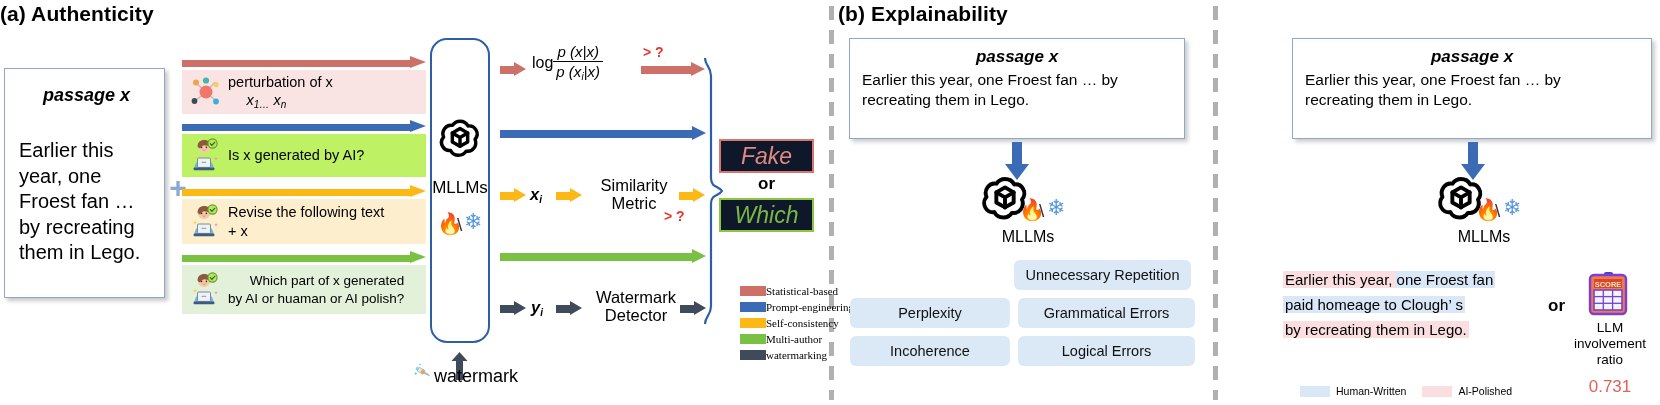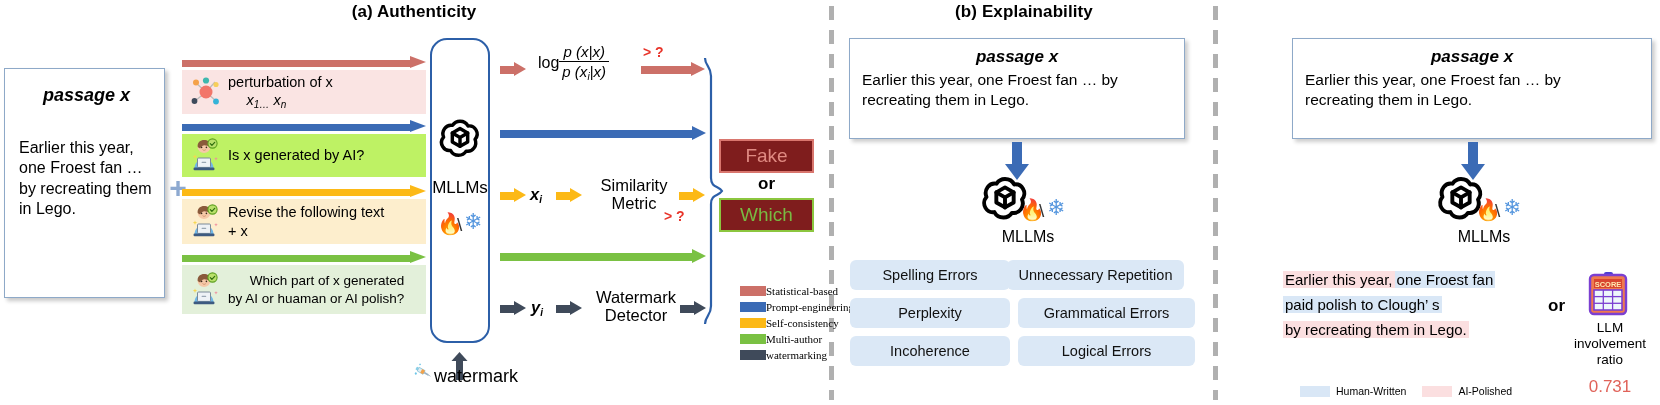--- a/index.html
+++ b/index.html
@@ -19,32 +19,32 @@
 
   .divider {
     position:absolute; top:6px; width:5px; height:394px;
     background:repeating-linear-gradient(to bottom,#b0b0b0 0px,#b0b0b0 14px,transparent 14px,transparent 24px);
   }
   #divider-1 { left:829px; }
   #divider-2 { left:1213px; }
 
   .panel-title {
     position:absolute; width:100%; top:2px;
-    text-align:center; font-size:17px; font-weight:bold; letter-spacing:.1px;
+    font-size:21px; font-weight:bold; letter-spacing:.1px;
   }
 
   
   .passage-box {
     position:absolute; background:#fff;
     border:1.5px solid #8ea9c8;
     box-shadow:3px 3px 4px rgba(0,0,0,.22);
   }
   #passage-left { left:4px; top:68px; width:161px; height:230px; padding:16px 10px 0 14px; }
   #passage-left .p-title { font-style:italic; font-weight:bold; font-size:18px; text-align:center; margin-bottom:14px;}
-  #passage-left .p-body { font-size:16px; line-height:1.28;margin-top:32px; }
+  #passage-left .p-body { font-size:20px; line-height:1.28;margin-top:32px; }
 
   .plus-icon {
     position:absolute; left:167px; top:178px;
     width:22px; height:22px; color:#8da9d0; font-size:30px; line-height:20px;
     font-weight:bold; text-align:center;
   }
 
   
   .row-wrap { position:absolute; left:182px; width:244px; }
   #row-0 { top:57px; height:57px; }
@@ -92,35 +92,35 @@
     border-top:7.5px solid transparent; border-bottom:7.5px solid transparent; border-left-width:12px; border-left-style:solid; }
 
   .long-arrow { position:absolute; height:14px; }
   .long-arrow .shaft { position:absolute; left:0; top:3.5px; right:13px; height:8px; }
   .long-arrow .head { position:absolute; right:0; top:0; width:0; height:0;
     border-top:7.5px solid transparent; border-bottom:7.5px solid transparent; border-left-width:14px; border-left-style:solid; }
 
   .gt-mark { position:absolute; color:#e8342a; font-size:14px; font-weight:bold; }
 
   
-  #formula { position:absolute; left:532px; top:43px; font-size:15px; white-space:nowrap;margin-left:6px; }
+  #formula { position:absolute; left:532px; top:43px; font-size:15px; white-space:nowrap; }
   #formula .logtxt { display:inline-block; vertical-align:middle; font-size:16px; }
   #formula .frac { display:inline-block; vertical-align:middle; text-align:center; font-style:italic; }
   #formula .num { border-bottom:1.3px solid #000; padding:0 3px 1px; }
   #formula .den { padding:1px 3px 0; }
 
   .mid-label { position:absolute; font-size:16.5px; line-height:1.12; text-align:center; }
 
   
   #brace { position:absolute; left:703px; top:58px; width:22px; height:266px; }
 
   .verdict {
     position:absolute; width:95px; height:34px; border:2.2px solid;
     display:flex; align-items:center; justify-content:center;
-    font-size:19px; background:#7f1d1d;
+    font-size:23px; background:#0f172a;font-style:italic;
   }
   #verdict-fake { left:719px; top:139px; border-color:#d9766e; color:#e08a82; }
   #verdict-real { left:719px; top:198px; border-color:#8cc63f; color:#79b942; }
   #verdict-or { position:absolute; left:719px; top:174px; width:95px; text-align:center; font-size:17px; font-weight:bold; }
 
   
   #legend { position:absolute; left:740px; top:283px; width:92px; }
   .legend-row { display:flex; align-items:center; height:16px; }
   .legend-sw { width:26px; height:10px; flex:0 0 26px; }
   .legend-txt { font-family:"Liberation Serif", serif; font-size:11px; white-space:nowrap; }
@@ -458,22 +458,21 @@
           </g>
         </svg>
       </div>
       <div style="position:absolute;left:62px;top:26px;font-size:21px;">🔥</div>
       <div style="position:absolute;left:82px;top:28px;font-size:19px;color:#333;">\</div>
       <div style="position:absolute;left:90px;top:23px;font-size:22px;color:#5596de;">❄</div>
     </div>
     <div class="lbl" style="padding-left:22px;">MLLMs</div>
   </div>
 
-  <div class="chip" style="left:12px;  top:260px; width:160px;">Spelling Errors</div>
-  <div class="chip" style="left:169px; top:260px; width:177px;">Unnecessary Repetition</div>
+  <div class="chip" style="left:176px; top:260px; width:177px;">Unnecessary Repetition</div>
   <div class="chip" style="left:12px;  top:298px; width:160px;">Perplexity</div>
   <div class="chip" style="left:180px; top:298px; width:177px;">Grammatical Errors</div>
   <div class="chip" style="left:12px;  top:336px; width:160px;">Incoherence</div>
   <div class="chip" style="left:180px; top:336px; width:177px;">Logical Errors</div>
 </div>
 
 <div class="panel" id="panel-c">
 
   <div class="pass-box2" style="left:70px; top:38px; width:360px; height:101px;">
     <div class="p-title">passage x</div>
@@ -506,21 +505,21 @@
     <div class="lbl" style="padding-left:22px;">MLLMs</div>
   </div>
 </div>
 
 <div id="hl-lines">
   <div class="hl-line">
     <span class="hl hl-ai">Earlier this year,</span>
       <span class="hl hl-hu">one Froest fan</span>
   </div>
   <div class="hl-line">
-    <span class="hl hl-hu">paid polish to Clough’ s</span>
+    <span class="hl hl-hu">paid homeage to Clough’ s</span>
   </div>
   <div class="hl-line">
     <span class="hl hl-ai">by recreating them in Lego.</span>
   </div>
 </div>
 
 <div id="c-legend">
   <div class="sw" style="background:#d9e7f6"></div>
   <span>Human-Written</span>
   <div class="gap"></div>

